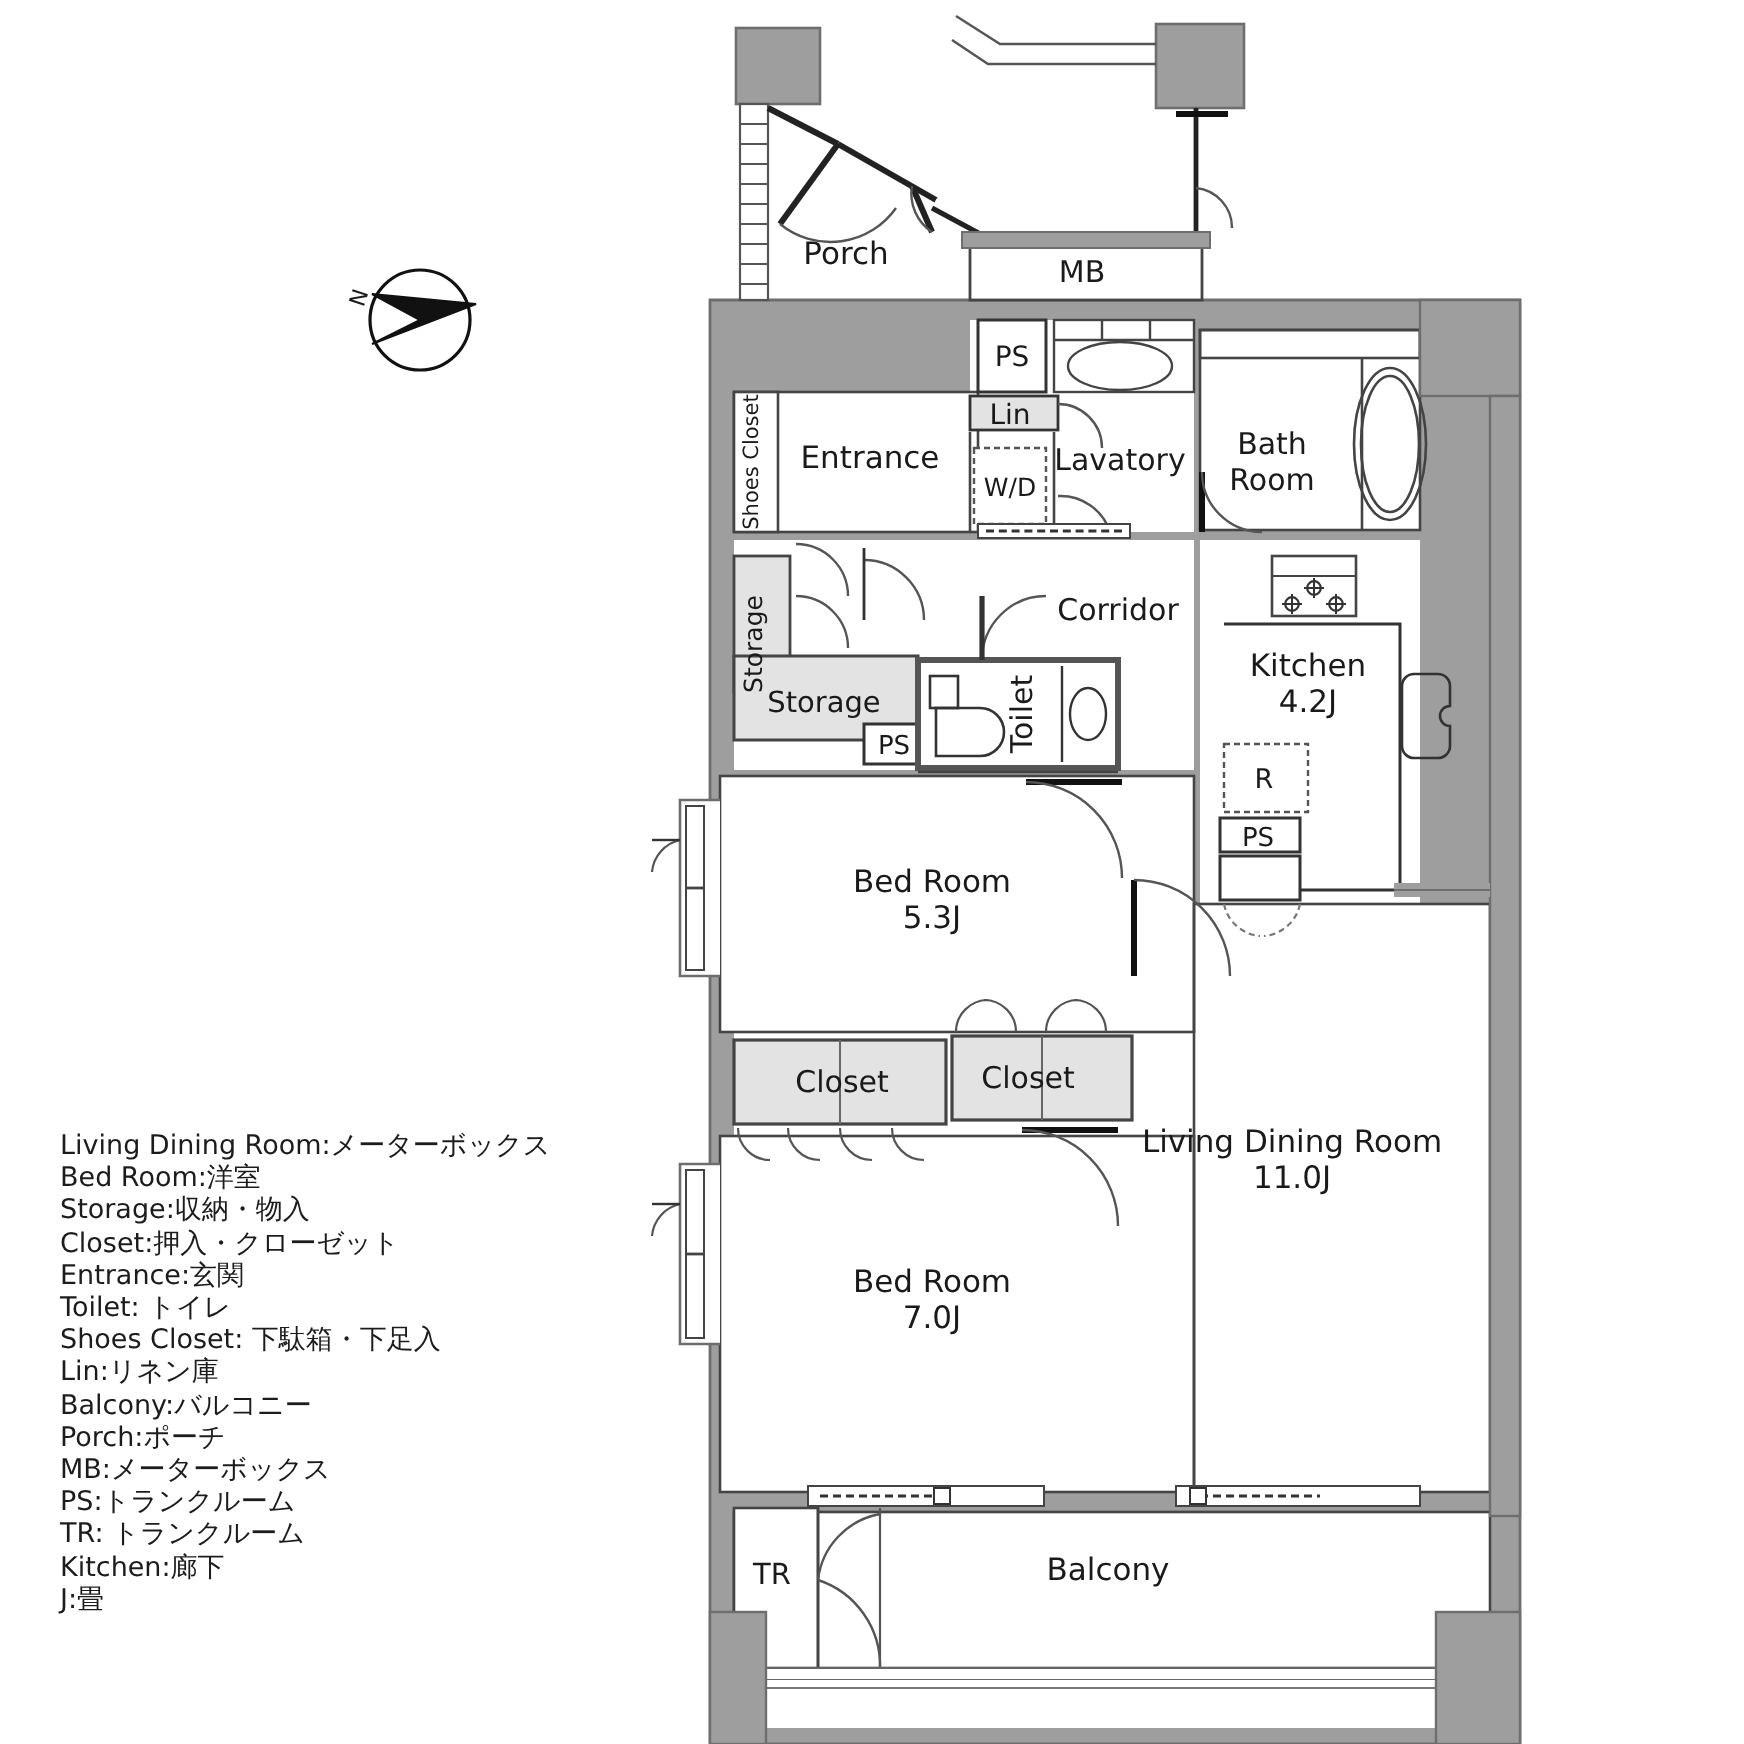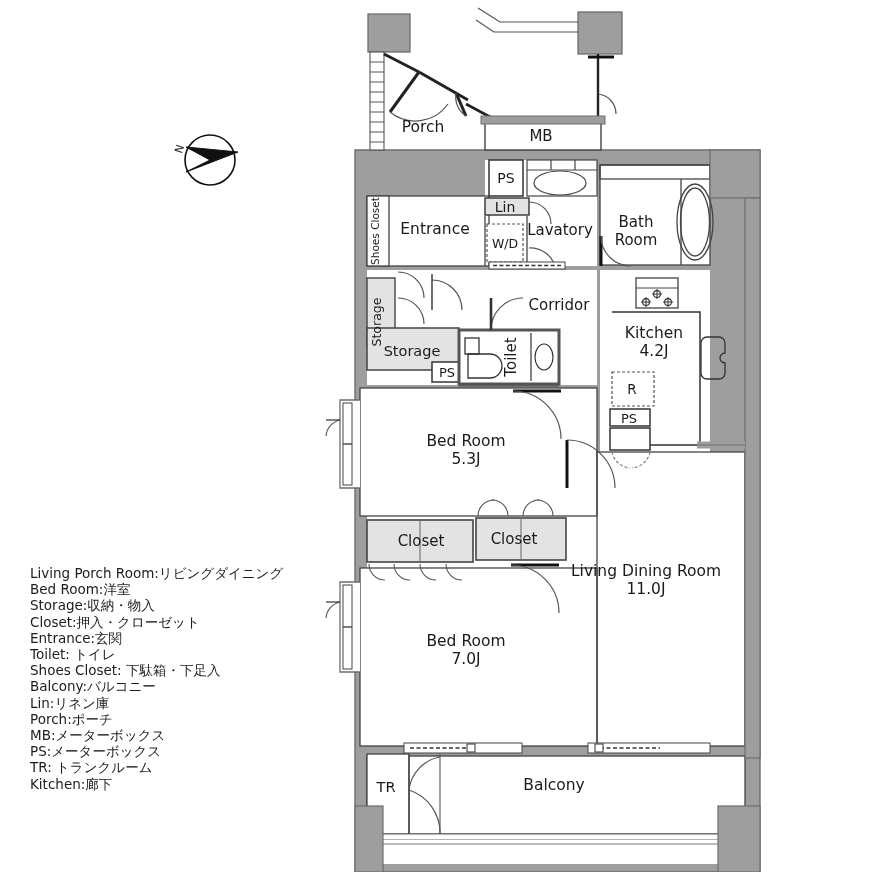--- a/index.html
+++ b/index.html
@@ -336,27 +336,28 @@
 
   <g>
     <circle cx="210" cy="160" r="25" fill="#ffffff" stroke="#111" stroke-width="1.6"></circle>
     <path d="M238,152 L186,172 L210,160 L186,147 Z" fill="#111" stroke="#111" stroke-width="1"></path>
     <text x="183" y="150" font-size="11" text-anchor="middle" transform="rotate(-72 183 150)">N</text>
   </g>
 
 </svg>
 
 <div class="legend">
-  <div class="lrow">Living Porch Room:リビングダイニング</div>
+  <div class="lrow">Living Dining Room:メーターボックス</div>
   <div class="lrow">Bed Room:洋室</div>
   <div class="lrow">Storage:収納・物入</div>
   <div class="lrow">Closet:押入・クローゼット</div>
   <div class="lrow">Entrance:玄関</div>
   <div class="lrow">Toilet: トイレ</div>
   <div class="lrow">Shoes Closet: 下駄箱・下足入</div>
+  <div class="lrow">Lin:リネン庫</div>
   <div class="lrow">Balcony:バルコニー</div>
-  <div class="lrow">Lin:リネン庫</div>
   <div class="lrow">Porch:ポーチ</div>
   <div class="lrow">MB:メーターボックス</div>
-  <div class="lrow">PS:メーターボックス</div>
+  <div class="lrow">PS:トランクルーム</div>
   <div class="lrow">TR: トランクルーム</div>
   <div class="lrow">Kitchen:廊下</div>
+  <div class="lrow">J:畳</div>
 </div>
 
 </body></html>

